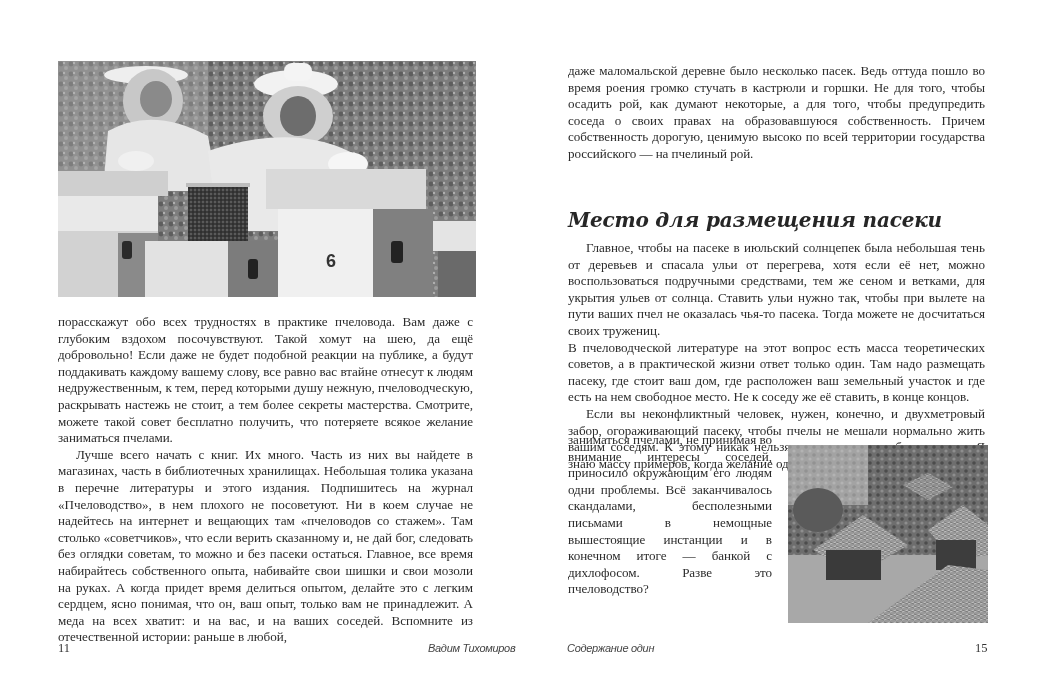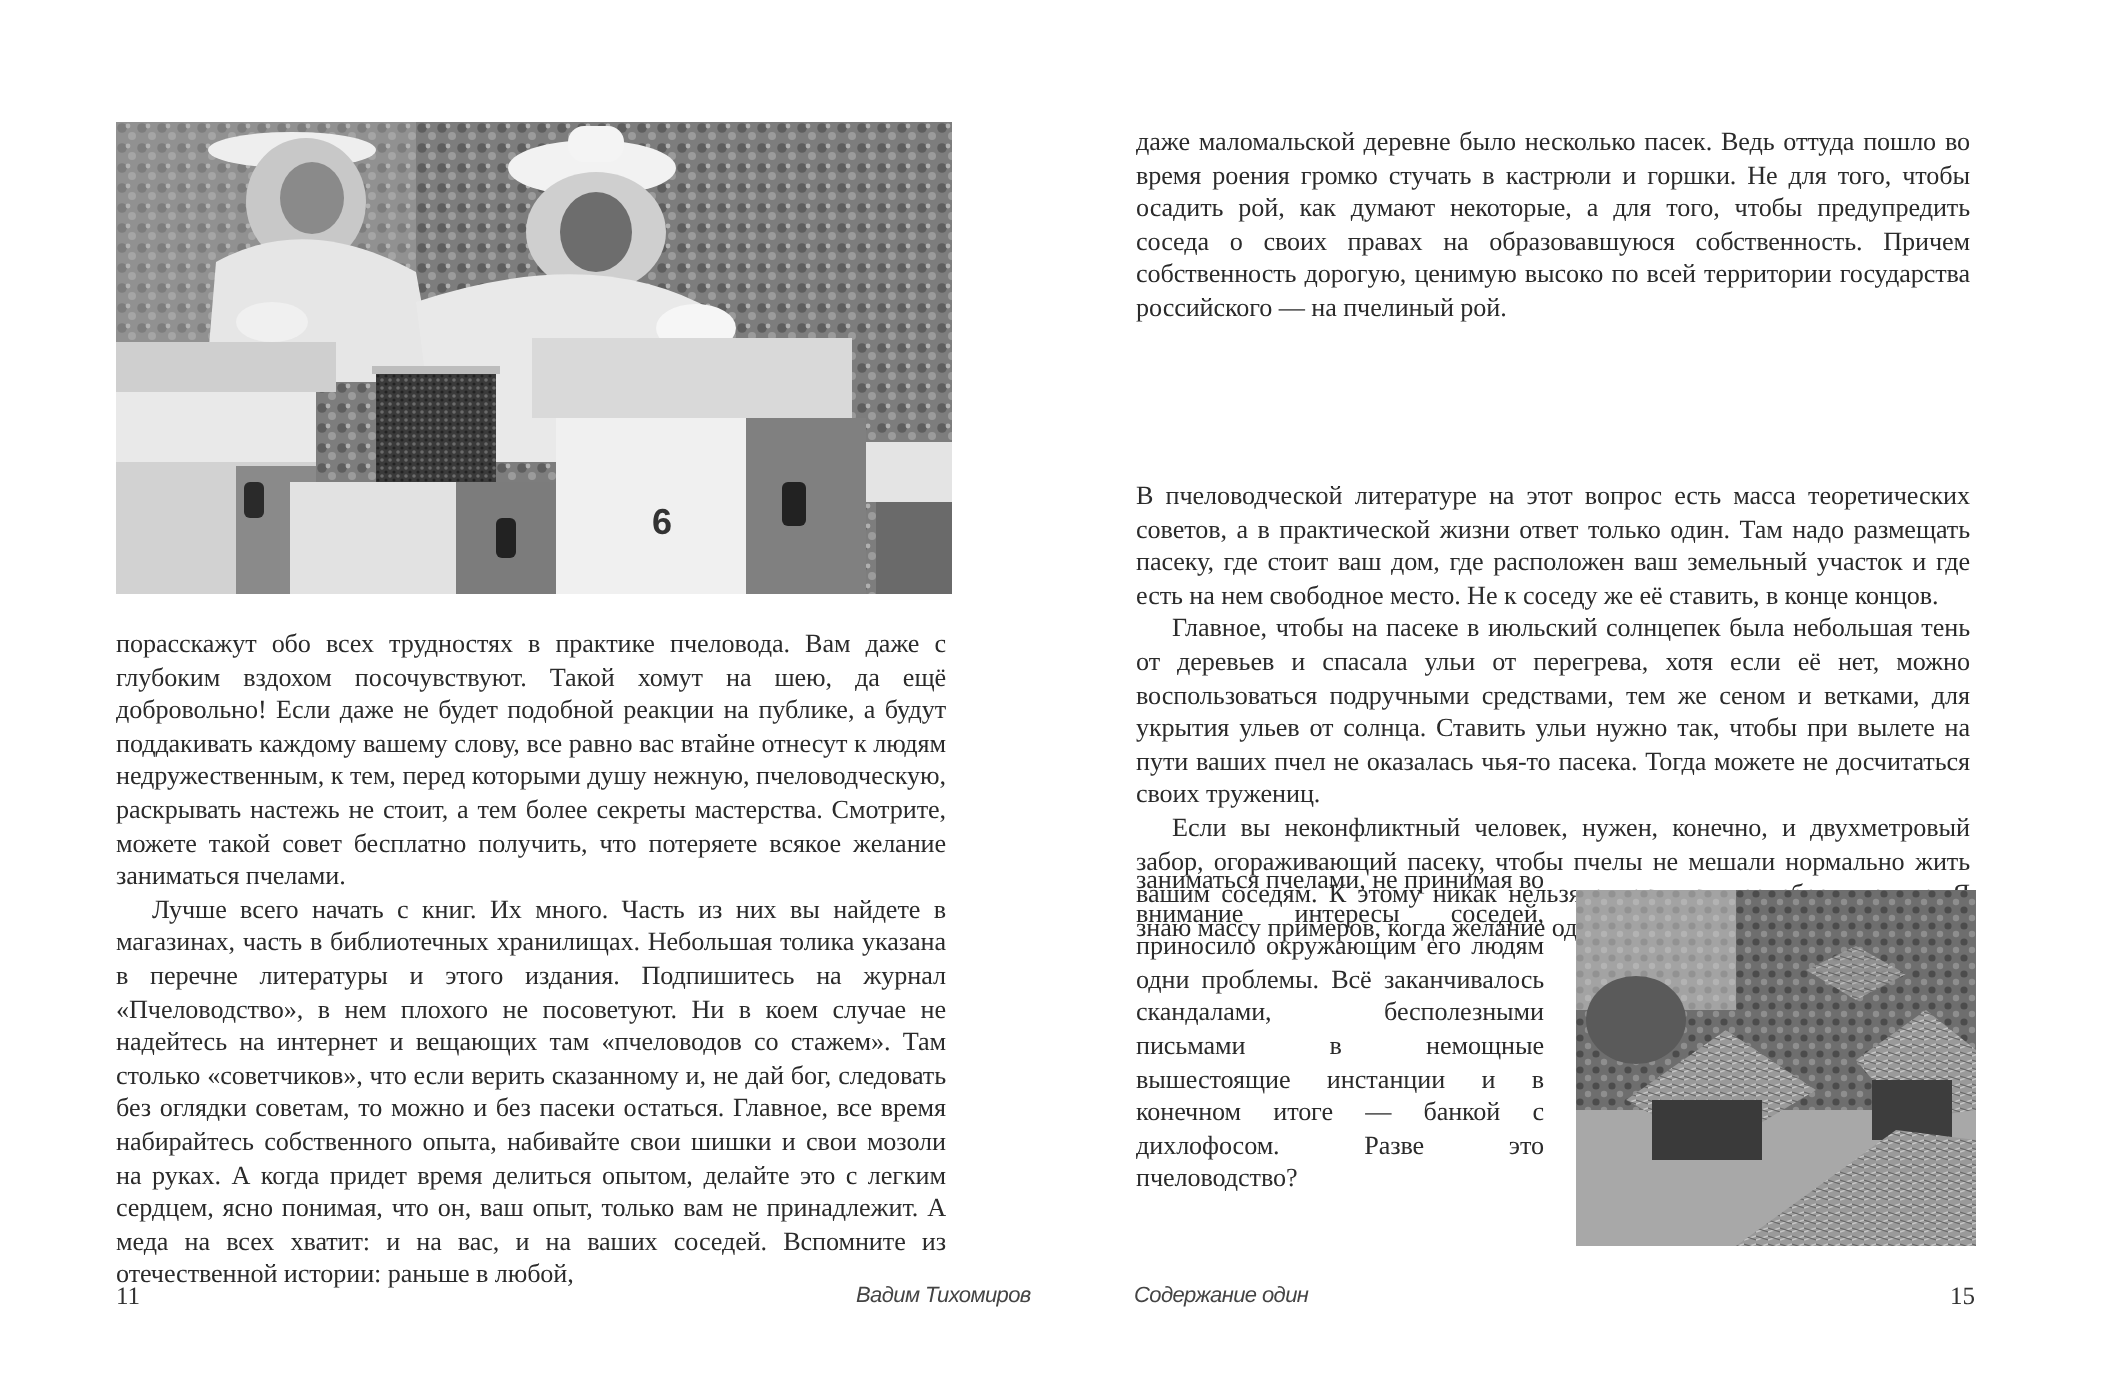--- a/index.html
+++ b/index.html
@@ -103,24 +103,25 @@
 
   <div class="footer pn-left">11</div>
   <div class="footer footer-italic author">Вадим Тихомиров</div>
 </div>
 
 <div class="page right">
   <div class="right-text-top">
     <p class="para">даже маломальской деревне было несколько пасек. Ведь оттуда пошло во время роения громко стучать в кастрюли и горшки. Не для того, чтобы осадить рой, как думают некоторые, а для того, чтобы предупредить соседа о своих правах на образовавшуюся собственность. Причем собственность дорогую, ценимую высоко по всей территории государства российского — на пчелиный рой.</p>
   </div>
 
+  <h2 class="section-heading">Место для размещения пасеки</h2>
 
   <div class="right-text-main">
+    <p class="para indent">Главное, чтобы на пасеке в июльский солнцепек была небольшая тень от деревьев и спасала ульи от перегрева, хотя если её нет, можно воспользоваться подручными средствами, тем же сеном и ветками, для укрытия ульев от солнца. Ставить ульи нужно так, чтобы при вылете на пути ваших пчел не оказалась чья-то пасека. Тогда можете не досчитаться своих тружениц.</p>
     <p class="para">В пчеловодческой литературе на этот вопрос есть масса теоретических советов, а в практической жизни ответ только один. Там надо размещать пасеку, где стоит ваш дом, где расположен ваш земельный участок и где есть на нем свободное место. Не к соседу же её ставить, в конце концов.</p>
-    <p class="para indent">Главное, чтобы на пасеке в июльский солнцепек была небольшая тень от деревьев и спасала ульи от перегрева, хотя если её нет, можно воспользоваться подручными средствами, тем же сеном и ветками, для укрытия ульев от солнца. Ставить ульи нужно так, чтобы при вылете на пути ваших пчел не оказалась чья-то пасека. Тогда можете не досчитаться своих тружениц.</p>
     <p class="para indent">Если вы неконфликтный человек, нужен, конечно, и двухметровый забор, огораживающий пасеку, чтобы пчелы не мешали нормально жить вашим соседям. К этому никак нельзя относиться пренебрежительно. Я знаю массу примеров, когда желание одного раздолбая</p>
   </div>
 
   <div class="right-text-narrow">
     <p class="para">заниматься пчелами, не принимая во внимание интересы соседей, приносило окружающим его людям одни проблемы. Всё заканчивалось скандалами, бесполезными письмами в немощные вышестоящие инстанции и в конечном итоге — банкой с дихлофосом. Разве это пчеловодство?</p>
   </div>
 
   <div class="photo photo-right">
     <svg width="200" height="178" viewBox="0 0 200 178">
       <defs>

